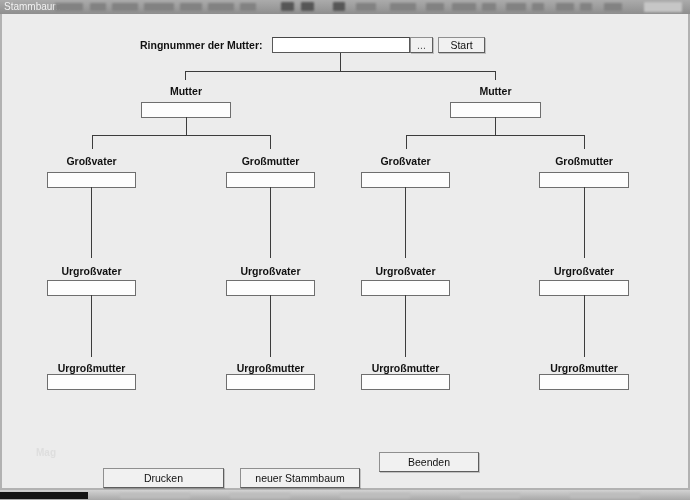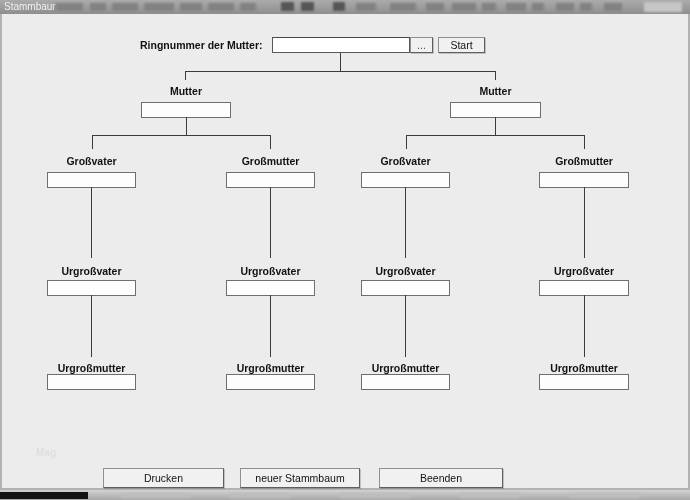--- a/index.html
+++ b/index.html
@@ -136,21 +136,21 @@
   <div class="lbl" style="left:539px;top:265px;width:90px">Urgroßvater</div>
   <input class="field" style="left: 539px; top: 280px; width: 90px;" value="">
   <div class="ln" style="left:584px;top:295px;width:1px;height:62px"></div>
   <div class="lbl" style="left:539px;top:362px;width:90px">Urgroßmutter</div>
   <input class="field" style="left: 539px; top: 374px; width: 90px;" value="">
 
   <div class="mark" style="left:36px;top:447px">Mag</div>
 
   <div class="btn" style="left:103px;top:468px;width:121px;height:20px">Drucken</div>
   <div class="btn" style="left:240px;top:468px;width:120px;height:20px">neuer Stammbaum</div>
-  <div class="btn" style="left:379px;top:468px;width:124px;height:20px">Beenden</div>
+  <div class="btn" style="left:379px;top:452px;width:100px;height:20px">Beenden</div>
 
   <div class="taskbar">
     <div class="tdark"></div>
     <div class="tblob" style="left:120px;width:70px"></div>
     <div class="tblob" style="left:230px;width:60px"></div>
     <div class="tblob" style="left:340px;width:70px"></div>
     <div class="tblob" style="left:460px;width:60px"></div>
     <div class="tblob" style="left:570px;width:70px"></div>
   </div>
 

